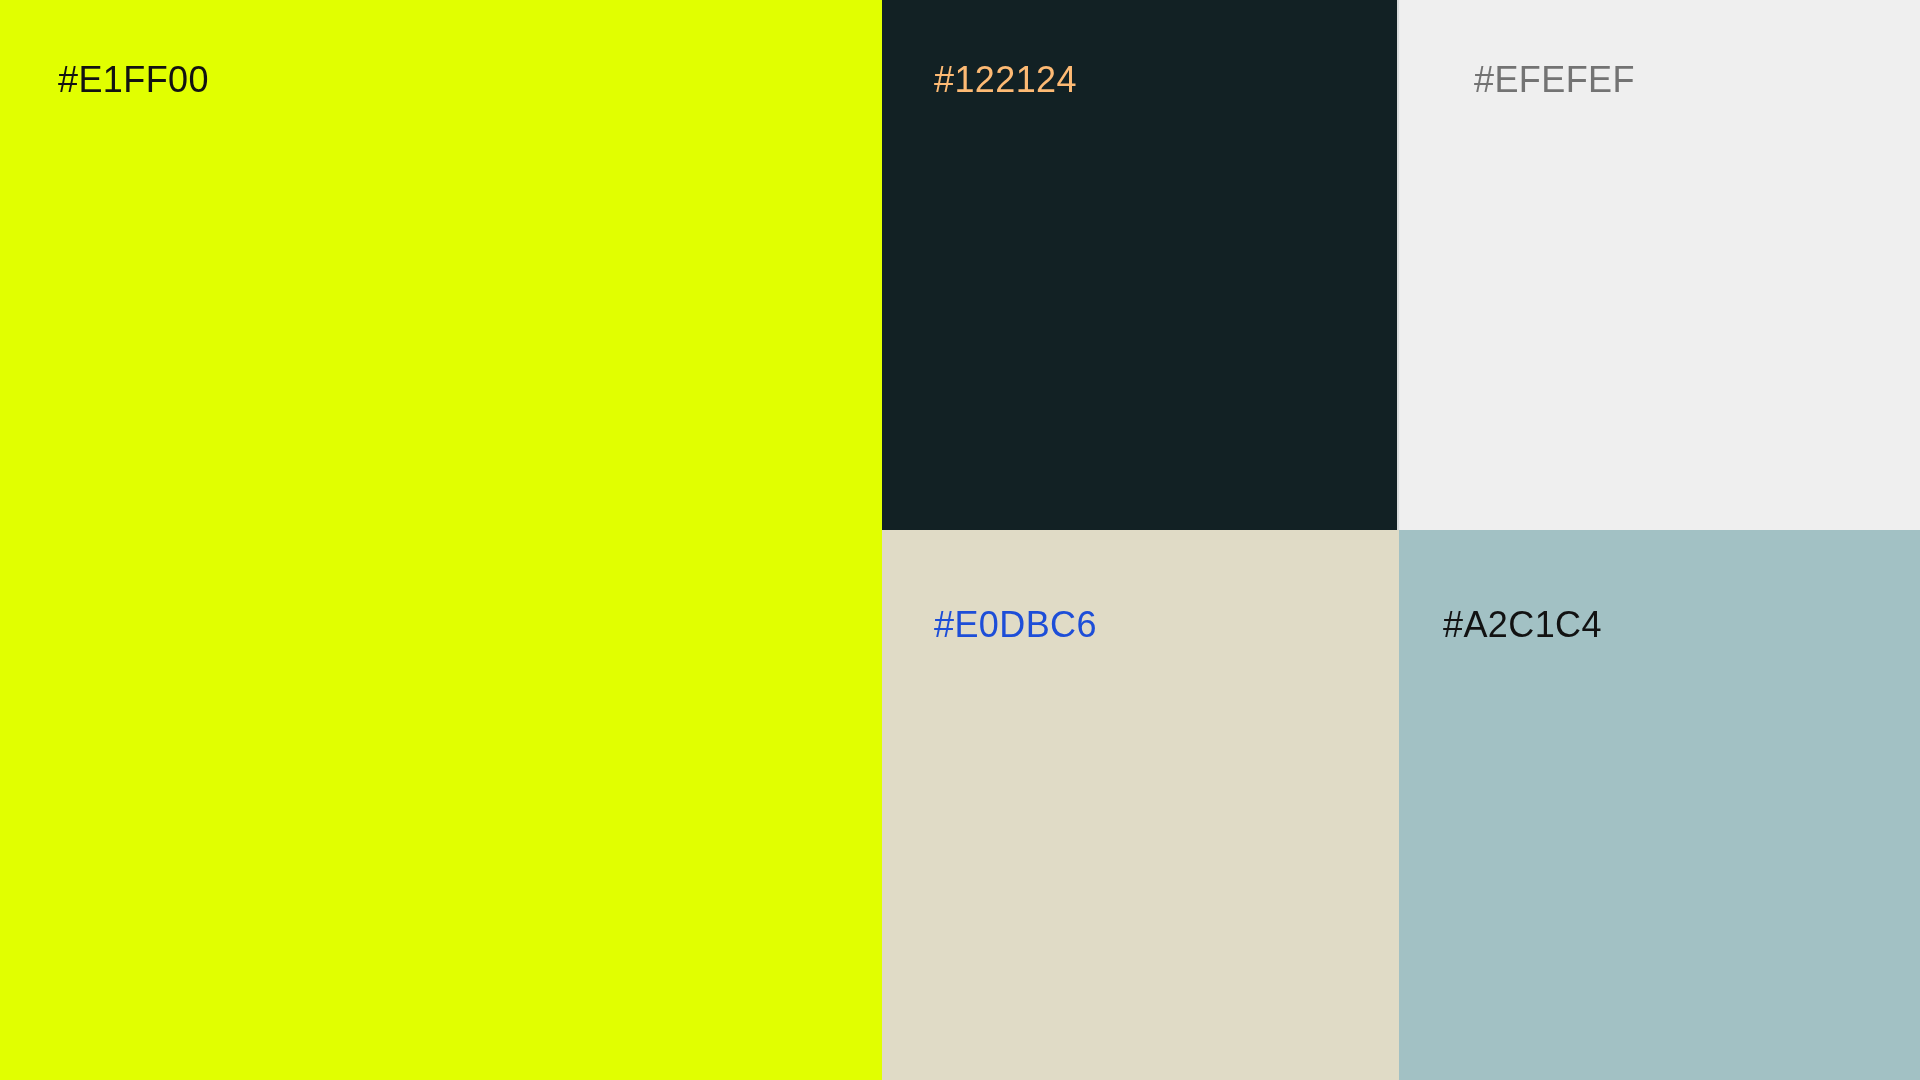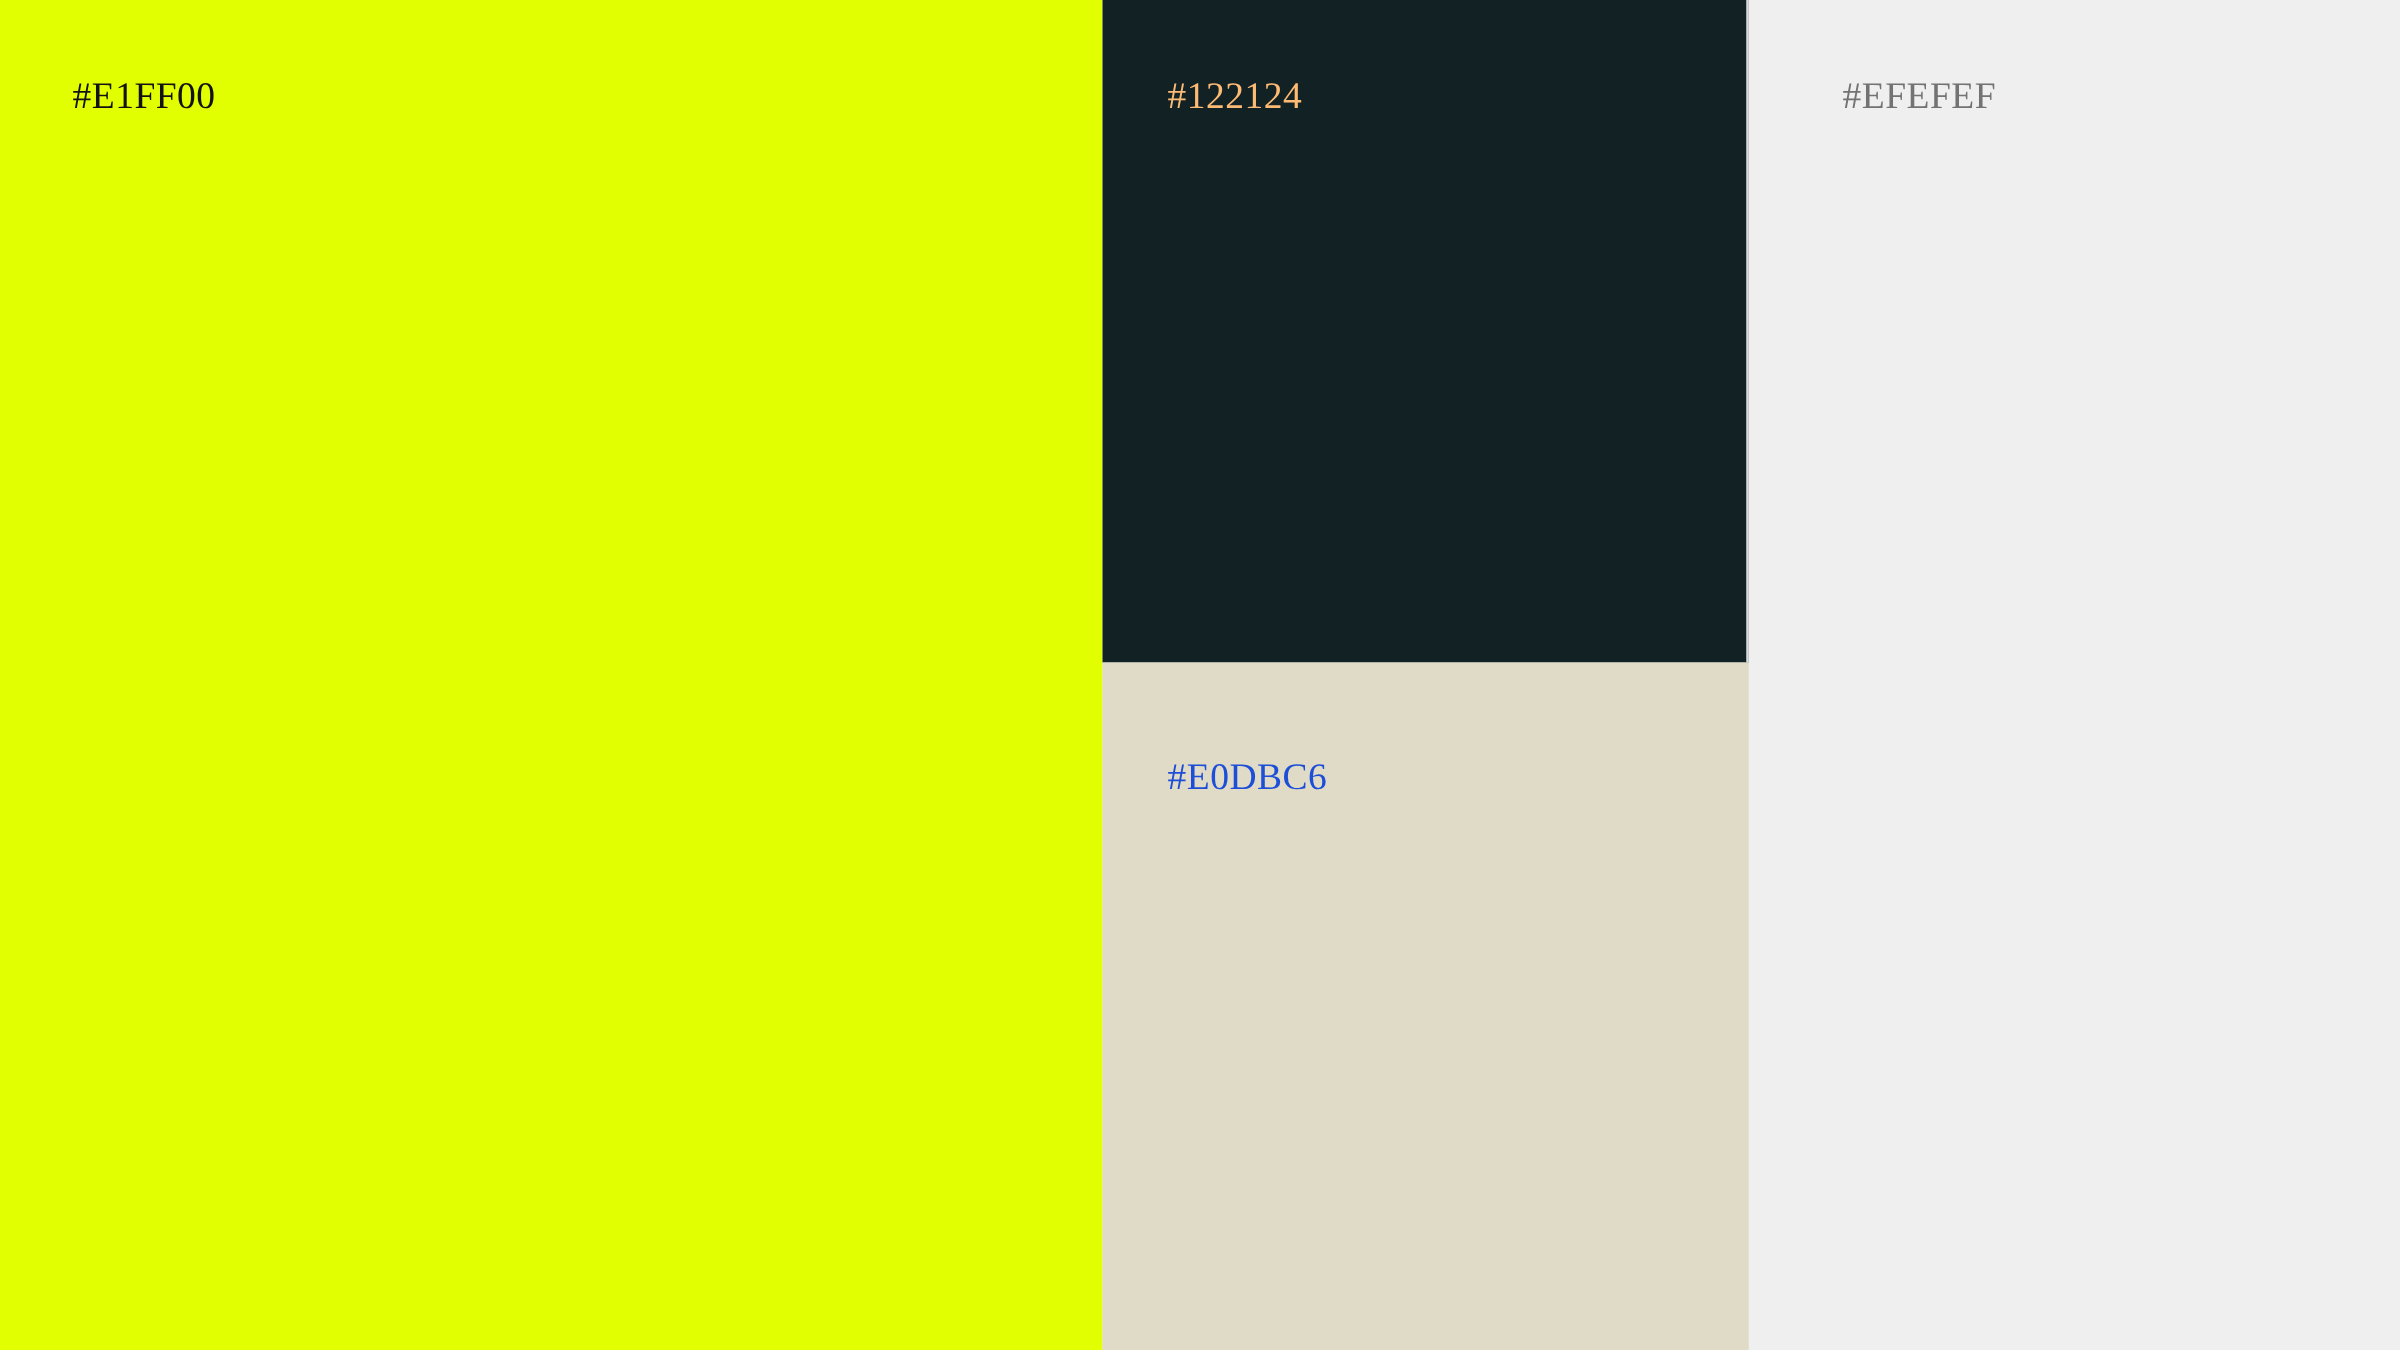--- a/index.html
+++ b/index.html
@@ -18,22 +18,22 @@
     font-family: "Liberation Sans", sans-serif;
   }
 
   .swatch {
     position: absolute;
     box-sizing: border-box;
   }
 
   .swatch-label {
     position: absolute;
-    font-family: Liberation Serif, serif;
-    font-size: 30px;
+    font-family: Liberation Sans, sans-serif;
+    font-size: 36px;
     font-weight: 400;
     letter-spacing: 0.4px;
     white-space: nowrap;
     line-height: 1;
   }
 
   
   .swatch-primary {
     left: 0;
     top: 0;
@@ -129,14 +129,17 @@
   <div class="divider-v" style="left:1397px;"></div>
 
   <div class="swatch swatch-light">
     <span class="swatch-label">#EFEFEF</span>
   </div>
 
   <div class="swatch swatch-sand">
     <span class="swatch-label">#E0DBC6</span>
   </div>
 
+  <div class="swatch swatch-mist">
+    <span class="swatch-label">#A2C1C4</span>
+  </div>
 
 </div>
 
 </body></html>

